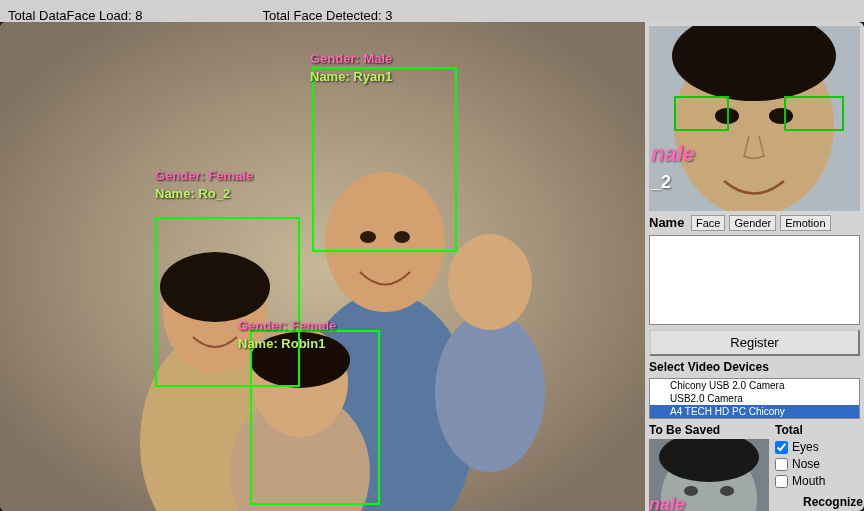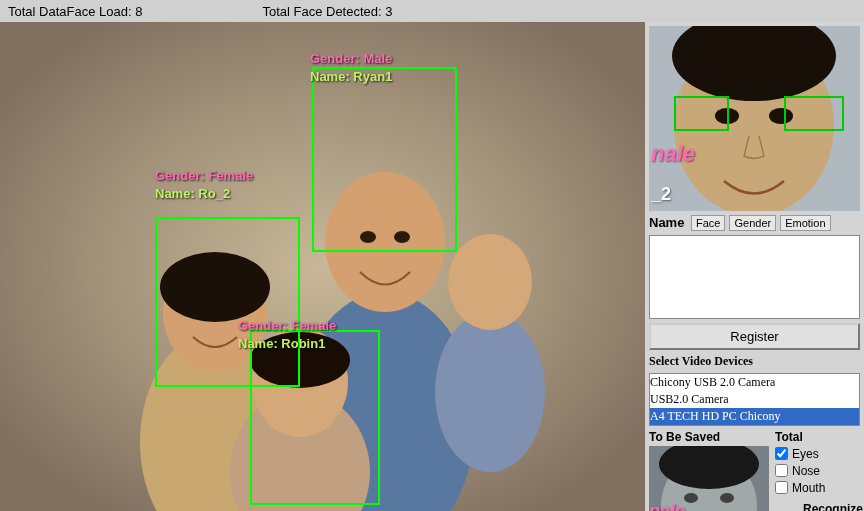--- a/index.html
+++ b/index.html
@@ -14,30 +14,30 @@
     }
 
     
     #top-bar {
       background: #d0d0d0;
       color: #000;
       font-size: 13px;
       padding: 8px 8px;
       display: flex;
       gap: 120px;
-      align-items: center;
       height: 22px;
       flex-shrink: 0;
     }
 
     
     #main {
       display: flex;
       flex: 1;
       overflow: hidden;
+      border-radius: 6px;
     }
 
     
     #camera-feed {
       width: 645px;
       height: 489px;
       position: relative;
       overflow: hidden;
       background: #666;
       flex-shrink: 0;
@@ -169,35 +169,33 @@
       width: 100%;
       flex-shrink: 0;
     }
 
     
     #video-label {
       font-size: 12px;
       font-weight: bold;
       color: #000;
       flex-shrink: 0;
-      font-family: Liberation Serif, serif;
     }
 
     #device-list {
       background: #fff;
       border: 1px solid #888;
       flex-shrink: 0;
     }
 
     .device-item {
-      font-size: 12px;
-      padding: 1px 0;
+      font-size: 10px;
+      padding: 1px 20px;
       color: #000;
       cursor: pointer;
-      font-family: Liberation Serif, serif;
     }
 
     .device-item.selected {
       background: #316ac5;
       color: #fff;
     }
 
     
     #bottom-section {
       display: flex;
@@ -363,21 +361,21 @@
 
         <path d="M100 110 L95 130 Q105 135 115 130 L110 110" stroke="#a07848" stroke-width="1.5" fill="none"></path>
 
         <path d="M75 155 Q105 180 135 155" stroke="#8a5030" stroke-width="2.5" fill="none"></path>
       </svg>
 
       <div class="eye-box" style="top:70px; left:25px; width:55px; height:35px;"></div>
       <div class="eye-box" style="top:70px; left:135px; width:60px; height:35px;"></div>
 
       <div class="preview-overlay" style="top:115px; left:2px; font-size:22px;">nale</div>
-      <div class="preview-overlay-name" style="top:158px; left:2px; font-size:18px;">_2</div>
+      <div class="preview-overlay-name" style="top:146px; left:2px; font-size:18px;">_2</div>
     </div>
 
     <div id="name-row">
       <span id="name-label">Name</span>
       <button class="tab-button">Face</button>
       <button class="tab-button">Gender</button>
       <button class="tab-button">Emotion</button>
     </div>
 
     <input id="name-input" type="text" style="width: 100%; height: 22px; border: 1px solid rgb(136, 136, 136); background: rgb(255, 255, 255); font-size: 12px; padding: 2px 4px; flex-shrink: 0;">

